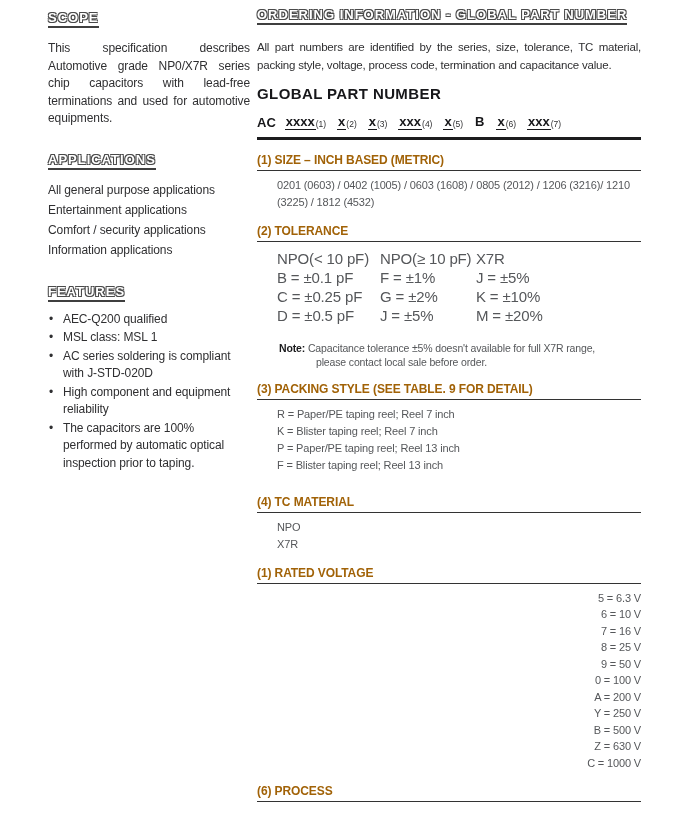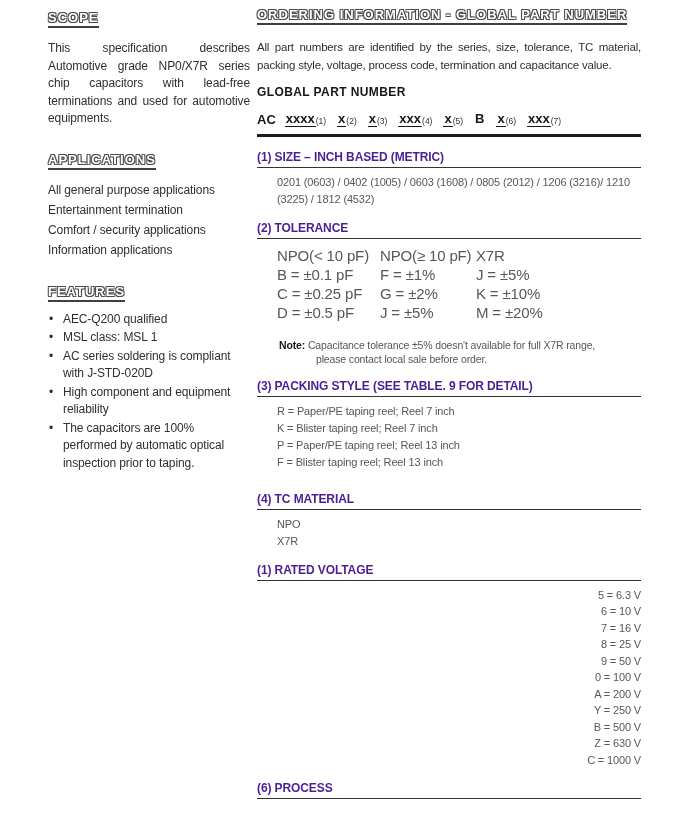--- a/index.html
+++ b/index.html
@@ -43,33 +43,33 @@
   .bullet-list li::before { content:"\2022"; position:absolute; left:1px; color:#2f2f31; }
 
   
   .intro {
     margin-top:13px;
     font-size:11.5px; line-height:18px; color:#2f2f31;
     text-align:justify; letter-spacing:-0.2px;
   }
   .gpn-heading {
     margin-top:11px;
-    font-size:12px; font-weight:bold; color:#17171a; letter-spacing:0.4px;
+    font-size:15px; font-weight:bold; color:#17171a; letter-spacing:0.4px;
   }
   .pn-row { margin-top:13px; display:flex; align-items:flex-start; }
   .pn-prefix { font-size:13px; font-weight:bold; color:#17171a; margin-right:9px; }
   .pn-group { display:inline-flex; flex-direction:row; align-items:center; margin-right:11px; }
   .pn-text { font-size:13px; font-weight:bold; color:#17171a; line-height:14px; padding:0 1px; }
   .pn-group.u .pn-text { border-bottom:1.5px solid #17171a; }
   .pn-num { font-size:8.5px; color:#2f2f31; margin-top:2px; }
   .thick-rule { margin-top:7px; height:2.5px; background:#1c1c1e; width:100%; }
 
   .section { margin-top:13px; }
   .section-title {
-    font-size:12px; font-weight:bold; color:#4c1d95;
+    font-size:12px; font-weight:bold; color:#a16207;
     border-bottom:1.2px solid #333; padding-bottom:3px; letter-spacing:-0.1px;
   }
   .section-content { padding-left:20px; margin-top:6px; }
   .content-text, .content-list li {
     font-size:11px; line-height:17px; color:#55575a; letter-spacing:-0.15px;
     list-style:none;
   }
   .content-list.tight li { line-height:16.5px;text-align:right; }
 
   
@@ -93,21 +93,21 @@
 
   <div class="left-col">
 
     <span class="outline-header">SCOPE</span>
     <p class="scope-body">This specification describes Automotive grade NP0/X7R series chip capacitors with lead-free terminations and used for automotive equipments.</p>
 
     <div class="left-block">
       <span class="outline-header">APPLICATIONS</span>
       <ul class="plain-list">
         <li>All general purpose applications</li>
-        <li>Entertainment termination</li>
+        <li>Entertainment applications</li>
         <li>Comfort / security applications</li>
         <li>Information applications</li>
       </ul>
     </div>
 
     <div class="left-block">
       <span class="outline-header">FEATURES</span>
       <ul class="bullet-list">
         <li>AEC-Q200 qualified</li>
         <li>MSL class: MSL 1</li>

